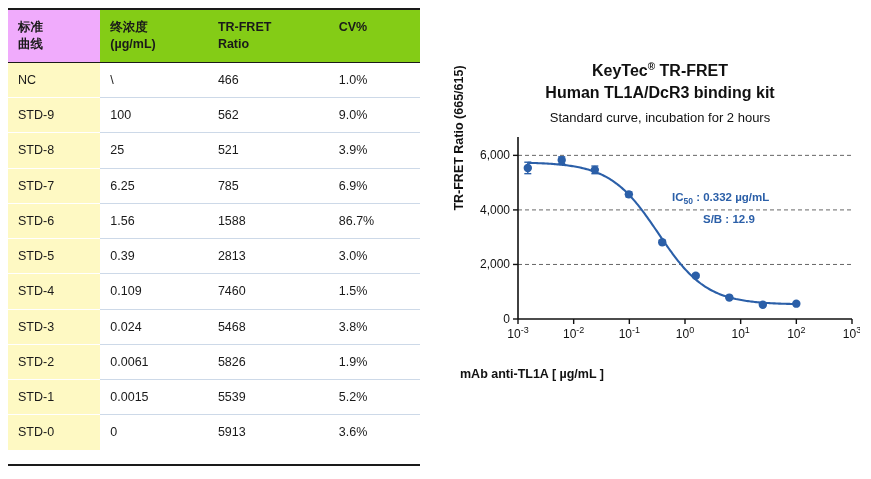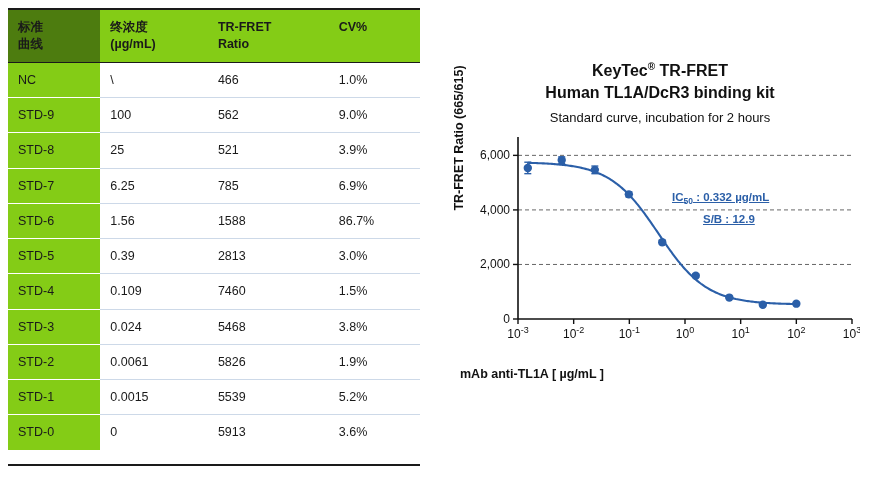--- a/index.html
+++ b/index.html
@@ -35,32 +35,32 @@
   table.data th {
     text-align: left;
     vertical-align: top;
     font-weight: bold;
     padding: 9px 10px 9px 10px;
     font-size: 12.5px;
     line-height: 1.35;
     background: #84cc16;
   }
   table.data th.col-first {
-    background: #4d7c0f;
+    background: #f0abfc;
     margin-left: 12px;
   }
   table.data td {
     padding: 9px 10px 9px 10px;
     font-size: 12.5px;
     line-height: 1.3;
     background: #ffffff;
     border-bottom: 1px solid #cdd9e8;
   }
   table.data td.col-first {
-    background: #84cc16;
+    background: #fef9c3;
     border-bottom: 1px solid #ffffff;
   }
   table.data tr.header-row th {
     border-top: 2px solid #1a1a1a;
     border-bottom: 1.5px solid #1a1a1a;
   }
   table.data tr.last-row td {
     border-bottom: none;
   }
   .table-bottom-rule {
@@ -125,21 +125,20 @@
     font-size: 12.5px;
     font-weight: bold;
     color: #111;
   }
   .annot {
     position: absolute;
     font-size: 11.5px;
     font-weight: bold;
     color: #2b5fa8;
     white-space: nowrap;
-    text-decoration: underline;
   }
   .annot.ic50 { left: 212px; top: 62px; }
   .annot.sb   { left: 243px; top: 84px; }
   .annot .sub { font-size: 8.5px; vertical-align: sub; }
 </style>
 </head>
 <body>
 
 <div id="root">
 

